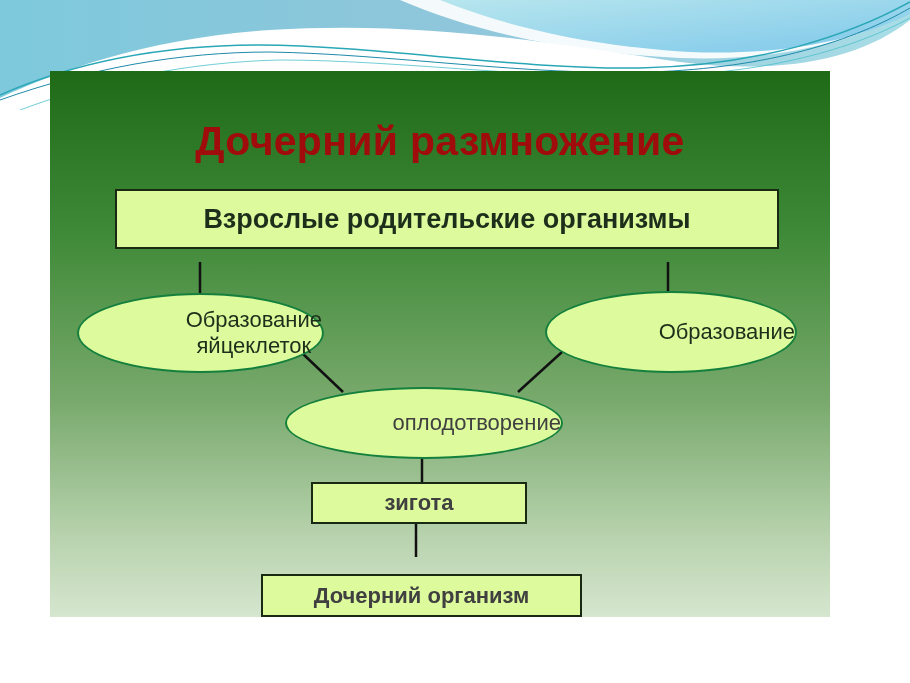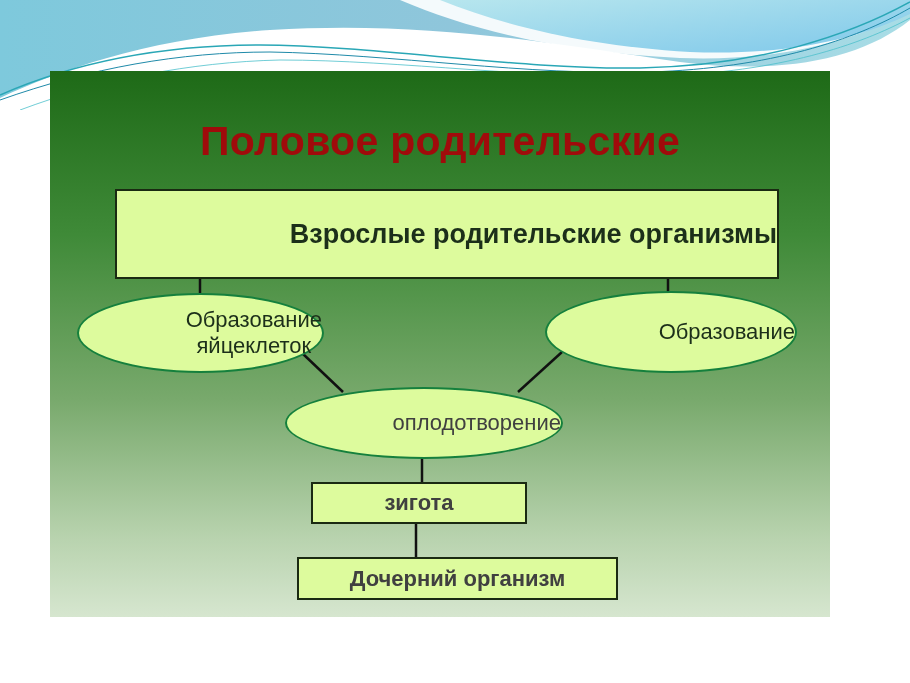--- a/index.html
+++ b/index.html
@@ -63,23 +63,23 @@
   <g stroke="#111" stroke-width="2.5" fill="none">
     <line x1="200" y1="262" x2="200" y2="293"></line>
     <line x1="668" y1="262" x2="668" y2="293"></line>
     <line x1="302" y1="353" x2="343" y2="392"></line>
     <line x1="562" y1="352" x2="518" y2="392"></line>
     <line x1="422" y1="458" x2="422" y2="484"></line>
     <line x1="416" y1="524" x2="416" y2="557"></line>
   </g>
 </svg>
 
-<div class="title">Половое родительские</div>
+<div class="title">Дочерний размножение</div>
 
-<div class="box dark" style="left:115px; top:189px; width:664px; height:90px; font-size:27px;justify-content:flex-end;">
+<div class="box dark" style="left:115px; top:189px; width:664px; height:60px; font-size:27px;">
   <span>Взрослые родительские организмы</span>
 </div>
 
 <div class="ellipse dark" style="left:77px; top:293px; width:247px; height:80px; font-size:22px;">
   <div>
     <div>Образование</div>
     <div>яйцеклеток</div>
   </div>
 </div>
 
@@ -90,15 +90,15 @@
 </div>
 
 <div class="ellipse red" style="left:285px; top:387px; width:278px; height:72px; font-size:22px;">
   <span>оплодотворение</span>
 </div>
 
 <div class="box red" style="left:311px; top:482px; width:216px; height:42px; font-size:22px;">
   <span>зигота</span>
 </div>
 
-<div class="box red" style="left:261px; top:557px; width:321px; height:43px; font-size:22px;margin-left:36px;">
+<div class="box red" style="left:261px; top:574px; width:321px; height:43px; font-size:22px;">
   <span>Дочерний организм</span>
 </div>
 
 </body></html>

